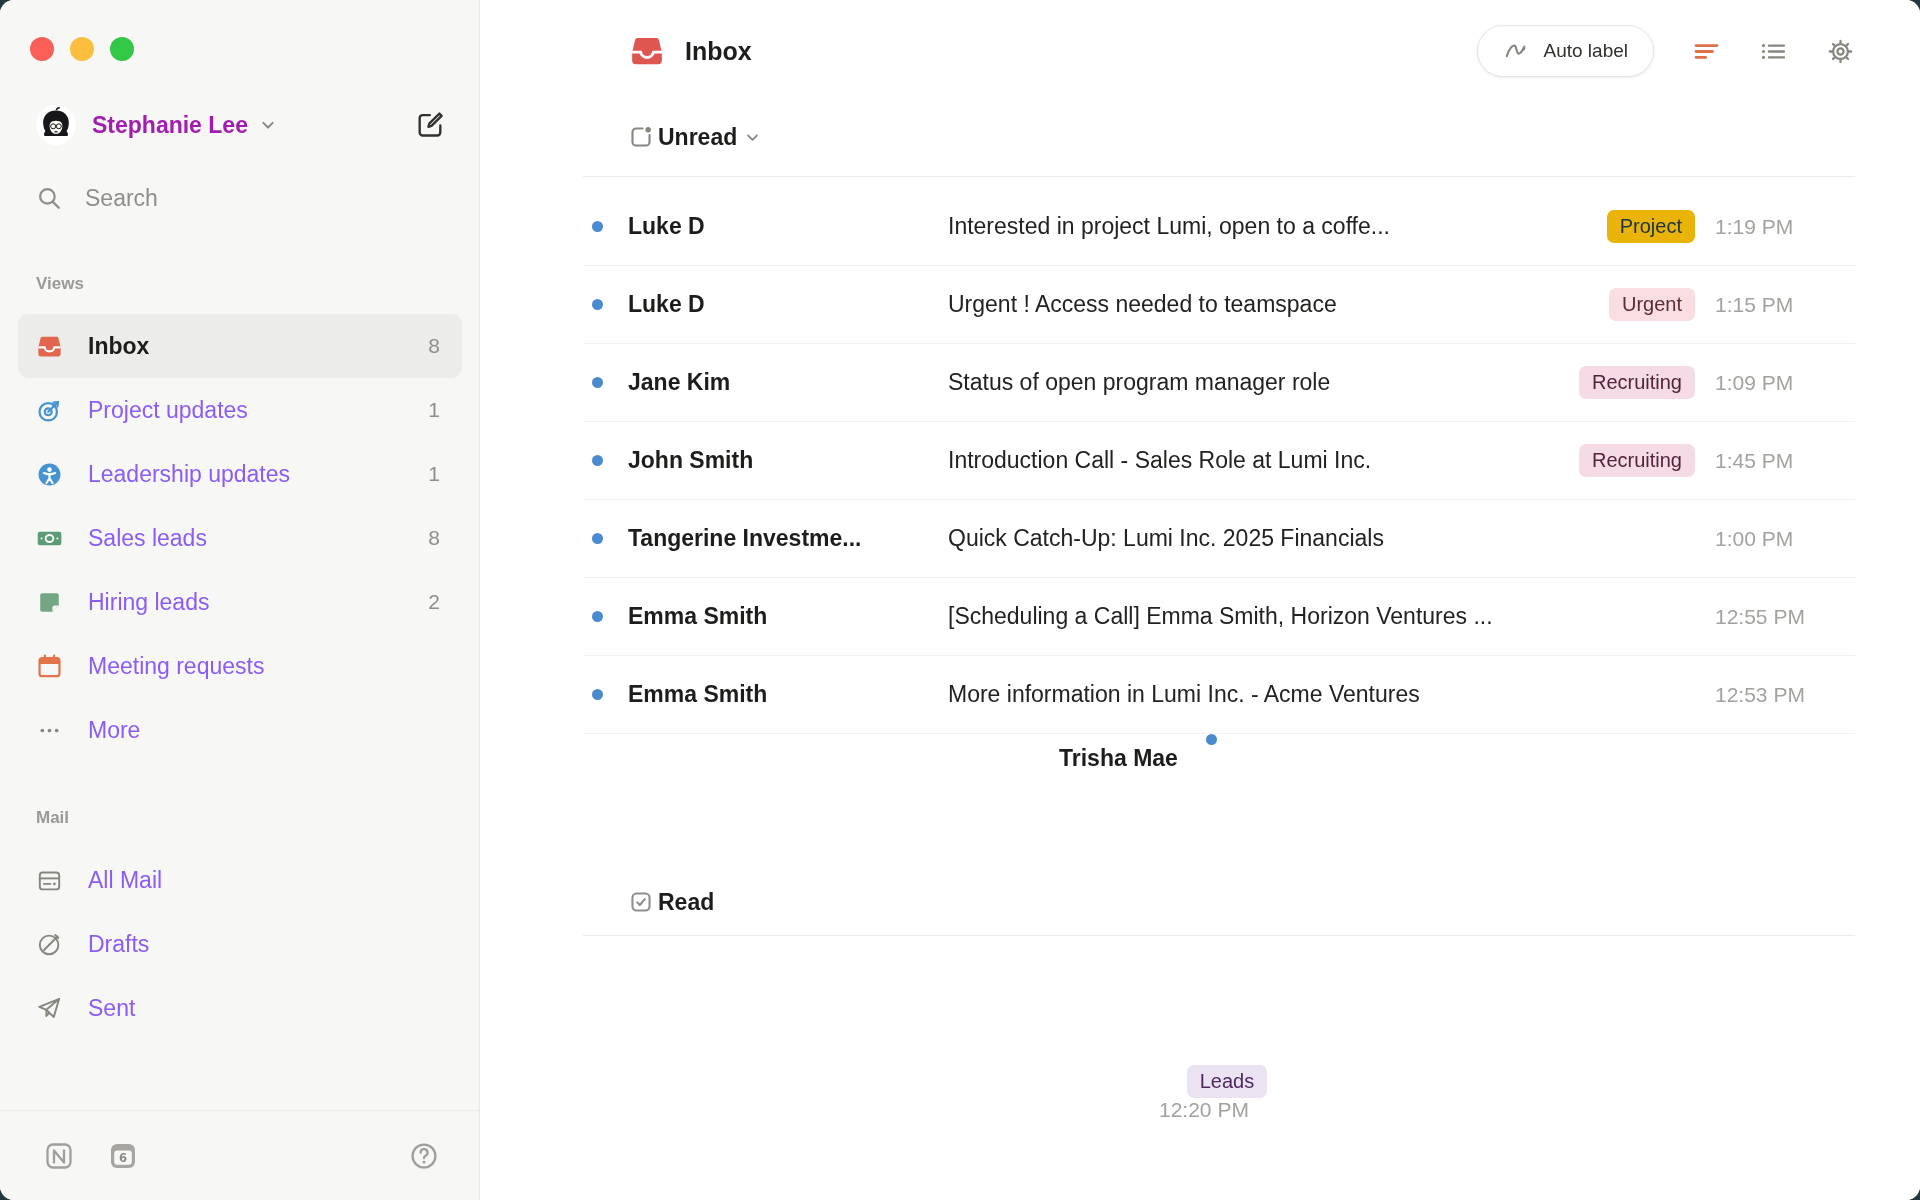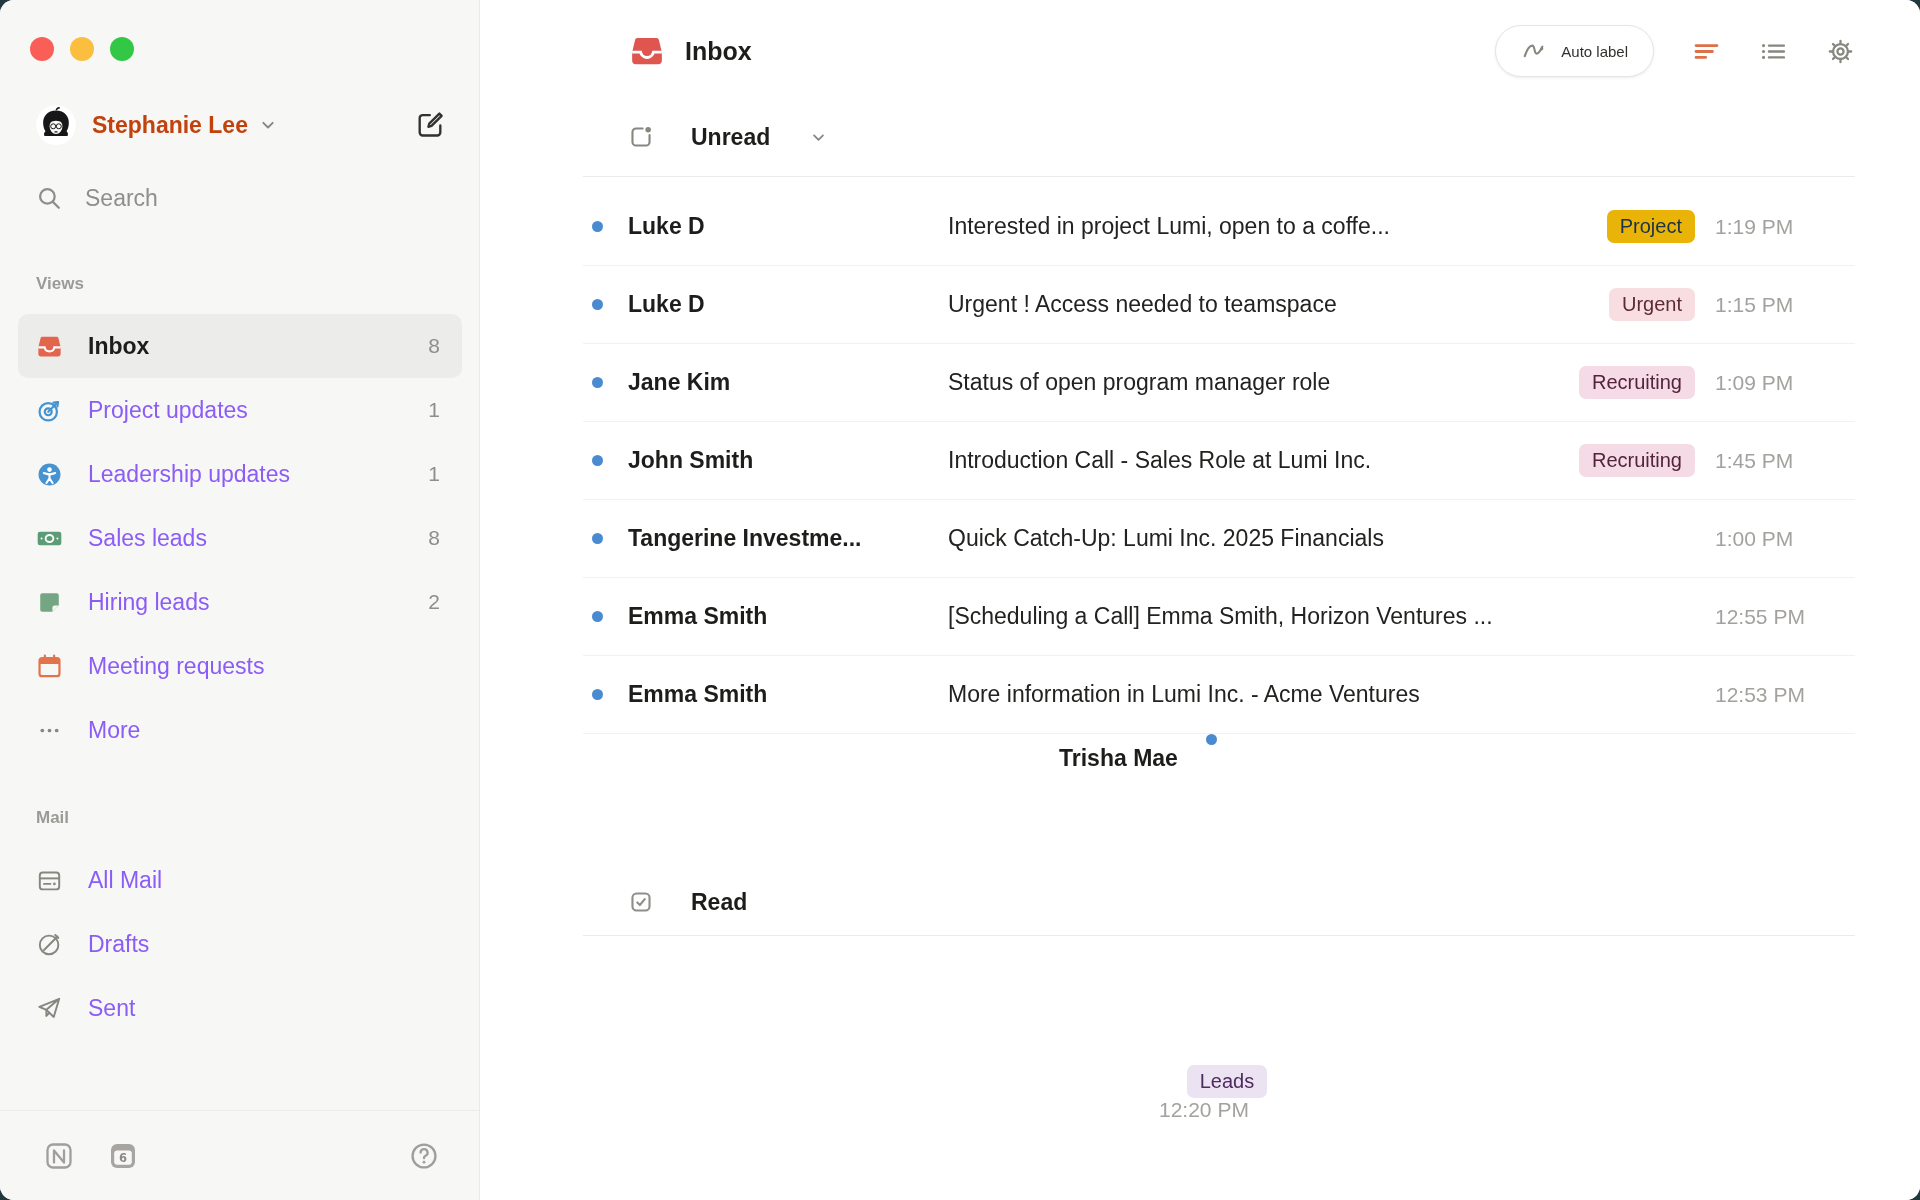--- a/index.html
+++ b/index.html
@@ -9,21 +9,21 @@
   .icon{display:inline-block;}
   .icon svg{width:100%;height:100%;display:block;}
 
   
   .sidebar{width:480px;flex:0 0 480px;background:#F7F7F5;border-right:1px solid #E9E9E7;
     display:flex;flex-direction:column;box-sizing:border-box;}
   .traffic{display:flex;gap:16px;padding:37px 0 0 30px;}
   .tl{width:24px;height:24px;border-radius:50%;}
   .profile{display:flex;align-items:center;margin-top:44px;padding:0 34px 0 36px;}
   .avatar{width:40px;height:40px;border-radius:50%;overflow:hidden;flex:0 0 40px;}
-  .pname{margin-left:16px;font-size:23px;font-weight:600;color:#c2410c;}
+  .pname{margin-left:16px;font-size:23px;font-weight:600;color:#a21caf;}
   .chev{width:20px;height:20px;margin-left:10px;}
   .compose{width:30px;height:30px;}
   .search{display:flex;align-items:center;gap:22px;margin-top:40px;padding:0 36px;
     font-size:23px;color:#8F8E8A;cursor:default;}
   .search .icon{width:27px;height:27px;}
   .sec-title{margin-top:62px;padding:0 36px;font-size:17px;font-weight:600;color:#9B9A96;}
   .sec-title.mail{margin-top:46px;}
   nav{margin-top:20px;}
   .nav-item{display:flex;align-items:center;height:64px;margin:0 17px 0 18px;border-radius:10px;
     padding:0 22px 0 18px;box-sizing:border-box;}
@@ -37,24 +37,24 @@
   .sb-footer .icon{width:32px;height:32px;}
   .sb-footer .help{width:30px;height:30px;}
 
   
   main{flex:1;background:#fff;padding:0 65px 0 103px;box-sizing:border-box;overflow:hidden;}
   .m-header{display:flex;align-items:center;padding-top:23px;height:56px;}
   .m-header .hicon{width:38px;height:36px;margin-left:45px;}
   .m-header h1{margin:0 0 0 19px;font-size:25px;font-weight:600;color:#1D1D1B;}
   .pill{display:flex;align-items:center;gap:13px;height:52px;padding:0 25px;border-radius:27px;
     background:#fff;border:1px solid #E5E5E2;box-shadow:0 1px 3px rgba(0,0,0,.08);
-    font-family:inherit;font-size:15px;font-weight:500;color:#32312E;cursor:pointer;}
+    font-family:inherit;font-size:19px;font-weight:500;color:#32312E;cursor:pointer;}
   .pill .icon{width:27px;height:27px;}
   .hbtn{width:29px;height:29px;margin-left:38px;cursor:pointer;}
-  .group-row{display:flex;align-items:center;gap:37px;margin-top:41px;padding-left:45px;
+  .group-row{display:flex;align-items:center;gap:4px;margin-top:41px;padding-left:45px;
     font-size:23px;font-weight:600;color:#1D1D1B;height:34px;cursor:pointer;}
   .group-row .gicon{width:26px;height:26px;}
   .group-row .chev{width:19px;height:19px;margin-left:2px;}
   .group-row.read{margin-top:74px;align-items:center;}
   .hr{border-bottom:1px solid #EBEBE9;margin-top:22px;}
   .hr.readhr{margin-top:16px;}
   #email-list{padding-top:11px;}
   .email-row{display:flex;align-items:center;height:77px;border-bottom:1px solid #F1F1EF;cursor:pointer;}
   .email-row:last-child{border-bottom:none;flex-direction:column;}
   .dot{width:11px;height:11px;border-radius:50%;margin:0 25px 0 9px;flex:0 0 11px;}

